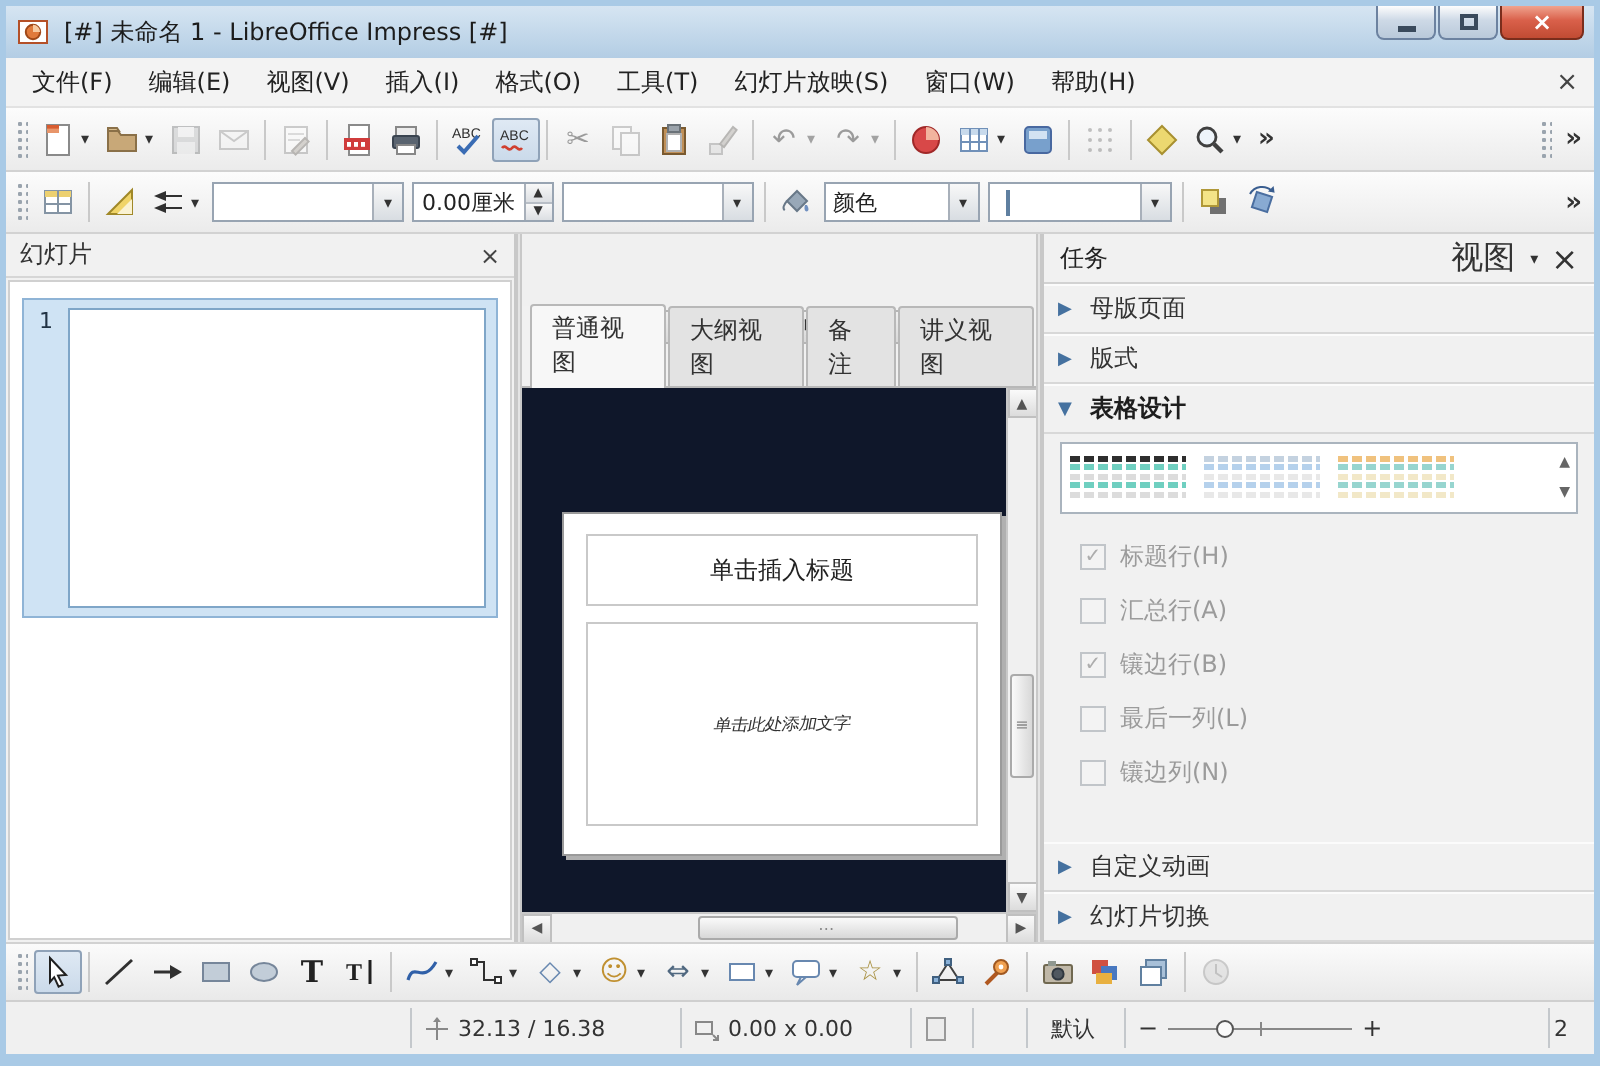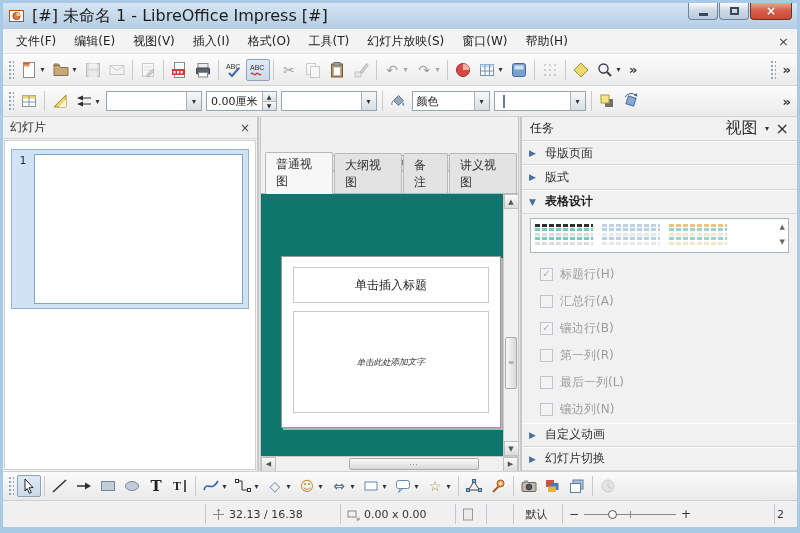--- a/index.html
+++ b/index.html
@@ -3,21 +3,21 @@
 <meta charset="utf-8">
 <style>
   html,body{margin:0;padding:0;background:#888;}
   *{box-sizing:border-box;}
   .window{width:800px;height:533px;position:relative;display:flex;flex-direction:column;
     border:3px solid #a9cae6;border-bottom-width:6px;outline:1px solid #57759a;
     font-family:"DejaVu Sans","Liberation Sans",sans-serif;font-size:12px;color:#222;background:#f0f0f0;}
   
   .titlebar{height:26px;background:linear-gradient(#d6e5f2,#b3cde4);display:flex;align-items:center;padding:0 6px;position:relative;}
   .appicon{width:17px;height:15px;margin-right:6px;flex:0 0 auto;}
-  .title-text{font-size:16px;color:#1c1c1c;white-space:nowrap;overflow:hidden;}
+  .title-text{font-size:12px;color:#1c1c1c;white-space:nowrap;overflow:hidden;}
   .winbtns{position:absolute;right:5px;top:0;display:flex;}
   .wbtn{width:30px;height:17px;border:1px solid #6c82a0;border-top:none;border-radius:0 0 4px 4px;
     background:linear-gradient(#fdfdfd,#cdd9e6 45%,#b9c9da);display:flex;align-items:center;justify-content:center;margin-left:1px;cursor:pointer;}
   .wbtn.close{width:42px;background:linear-gradient(#f0a38e,#d9604a 45%,#c14b33);border-color:#7a2d1c;color:#fff;font-weight:bold;font-size:12px;}
   .glyph-min{width:9px;height:3px;background:#3a4a5c;margin-top:6px;}
   .glyph-max{width:9px;height:8px;border:2px solid #3a4a5c;}
   
   .menubar{height:25px;background:#f3f3f3;border-bottom:1px solid #e2e2e2;display:flex;align-items:center;padding:0 4px;position:relative;}
   .menu-item{padding:3px 9px;cursor:pointer;white-space:nowrap;}
   .menu-close{position:absolute;right:8px;font-size:13px;color:#444;cursor:pointer;}
@@ -56,21 +56,21 @@
   .thumb-num{width:22px;text-align:center;padding-top:4px;font-size:11px;color:#234;}
   .thumb-slide{flex:1;margin:4px 5px 4px 0;background:#fff;border:1px solid #7fa6c8;}
   
   .centerpane{flex:1;display:flex;flex-direction:column;min-width:0;background:#f1f1f1;margin-top:36px;}
   .float-title{height:17px;margin:2px 6px 0 6px;background:linear-gradient(#efefef,#d9d9d9);border:1px solid #b5b5b5;
     display:flex;align-items:center;justify-content:center;font-size:11px;color:#333;cursor:grab;}
   .tabsrow{height:22px;display:flex;align-items:flex-end;padding-left:4px;border-bottom:1px solid #b8b8b8;}
   .tab{padding:3px 10px 2px;border:1px solid #b8b8b8;border-bottom:none;background:#e3e3e3;margin-right:1px;font-size:12px;color:#333;cursor:pointer;border-radius:2px 2px 0 0;}
   .tab.active{background:#f7f7f7;position:relative;top:1px;padding-bottom:4px;}
   .workwrap{flex:1;display:flex;min-height:0;}
-  .workspace{flex:1;background:#0f766e;position:relative;overflow:hidden;}
+  .workspace{flex:1;background:#0f172a;position:relative;overflow:hidden;}
   .slide{position:absolute;left:20px;top:62px;width:220px;height:172px;background:#fff;border:1px solid #9a9a9a;box-shadow:2px 2px 0 #b0b0b0;}
   .ph{position:absolute;left:11px;right:11px;border:1px solid #c9c9c9;display:flex;align-items:center;justify-content:center;}
   .ph-title{top:10px;height:36px;font-size:12px;color:#222;}
   .ph-body{top:54px;bottom:14px;font-size:9px;color:#333;}
   .ph-body .skew{transform:skewX(-12deg) scaleY(.92) rotate(-1deg);letter-spacing:-.5px;}
   .vscroll{width:15px;background:#f0f0f0;border-left:1px solid #c8c8c8;display:flex;flex-direction:column;align-items:center;}
   .scrbtn{width:15px;height:15px;display:flex;align-items:center;justify-content:center;font-size:7px;color:#555;background:linear-gradient(#fafafa,#dcdcdc);border:1px solid #c0c0c0;cursor:pointer;}
   .vtrack{flex:1;width:100%;position:relative;}
   .vthumb{position:absolute;left:1px;right:1px;top:55%;height:52px;background:linear-gradient(90deg,#fafafa,#d8d8d8);border:1px solid #aaa;border-radius:2px;
     display:flex;align-items:center;justify-content:center;font-size:8px;color:#888;cursor:grab;}
@@ -553,24 +553,20 @@
           <span class="lbl">汇总行(A)</span>
         </div>
         <div class="chk">
           <span class="box">
               <span>✓</span>
             </span>
           <span class="lbl">镶边行(B)</span>
         </div>
         <div class="chk">
           <span class="box"></span>
-          <span class="lbl">第一列(R)</span>
-        </div>
-        <div class="chk">
-          <span class="box"></span>
           <span class="lbl">最后一列(L)</span>
         </div>
         <div class="chk">
           <span class="box"></span>
           <span class="lbl">镶边列(N)</span>
         </div>
       </div>
 
       <div class="secbar">
         <span class="arr">▶</span>

